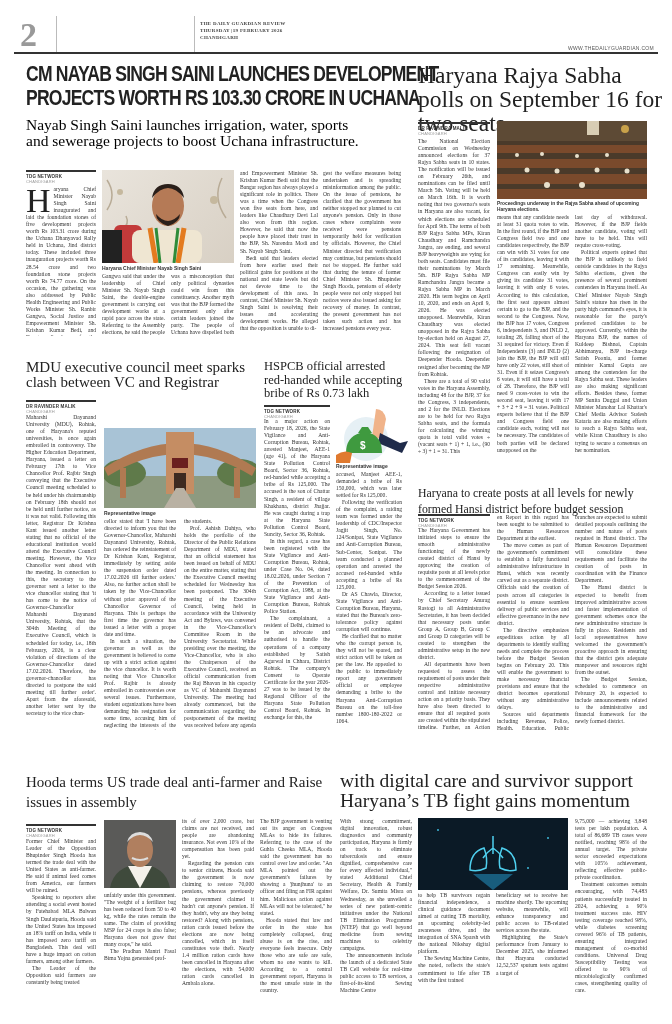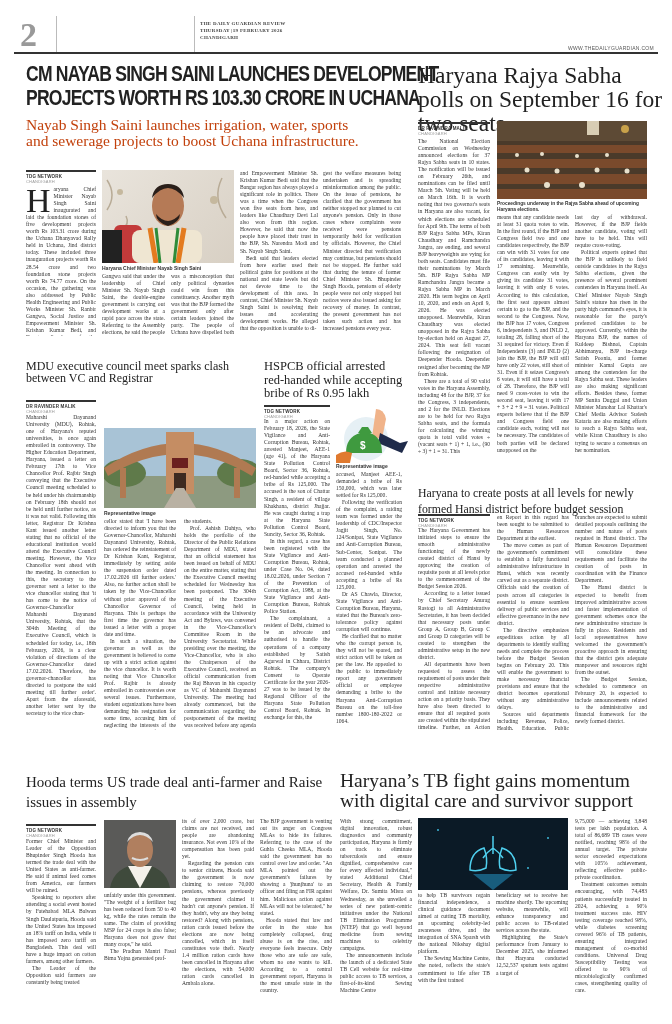--- a/index.html
+++ b/index.html
@@ -8,21 +8,21 @@
 .abs{position:absolute}
 .masthead{left:14px;top:8px;width:644px;height:46px;border-bottom:2px solid #333}
 .pg-num{left:6px;top:8px;font-family:"Liberation Serif",serif;font-size:34px;color:#999;font-weight:bold}
 .vsep1{left:42px;top:8px;width:1px;height:36px;background:#bbb}
 .section{left:50px;top:6px;font-family:"Liberation Serif",serif;font-size:40px;color:#222;letter-spacing:1px}
 .vsep2{left:180px;top:8px;width:1px;height:36px;background:#bbb}
 .meta{left:186px;top:12px;font-family:"Liberation Serif",serif;font-size:5px;line-height:7px;color:#444;font-weight:bold;letter-spacing:.3px}
 .site{right:4px;top:37px;font-family:"Liberation Sans",sans-serif;font-size:5px;color:#555;letter-spacing:.3px}
 .hl-cond{font-family:"Liberation Sans",sans-serif;font-weight:bold;color:#222;letter-spacing:-1px;transform-origin:left top}
 .hl-serif{font-family:"Liberation Serif",serif;color:#222;line-height:1.02}
-.deck{font-family:"Liberation Serif",serif;color:#c2410c;font-size:15.5px;line-height:16px}
+.deck{font-family:"Liberation Serif",serif;color:#000000;font-size:15.5px;line-height:16px}
 .byline{font-family:"Liberation Sans",sans-serif;font-size:4.5px;font-weight:bold;color:#333;border-top:2px solid #333;padding-top:2px;letter-spacing:.2px}
 .byline small{display:block;font-weight:normal;color:#999;font-size:4px}
 .col{font-family:"Liberation Serif",serif;font-size:5.6px;line-height:7.05px;color:#333;text-align:justify;overflow:hidden}
 .col p{text-indent:6px}
 .col p.first{text-indent:0}
 .dropcap{float:left;font-size:34px;line-height:27px;margin:1px 3px 0 0;font-family:"Liberation Serif",serif;color:#222}
 .cap{font-family:"Liberation Sans",sans-serif;font-size:5px;font-weight:bold;color:#333;line-height:6px}
 .photo{overflow:hidden}
 </style>
 </head>
@@ -122,21 +122,21 @@
 </div>
 <div class="abs cap" style="left:497px;top:201px;width:150px;font-size:4.8px">Proceedings underway in the Rajya Sabha ahead of upcoming Haryana elections.</div>
 <div class="abs col" style="left:497px;top:214px;width:72px;height:308px">
   <p class="first">means that any candidate needs at least 31 quota votes to win. In the first round, if the BJP and Congress field two and one candidates respectively, the BJP can win with 31 votes for one of its candidates, leaving it with 17 remaining. Meanwhile, Congress can easily win by giving its candidate 31 votes, leaving it with only 6 votes. According to this calculation, the first seat appears almost certain to go to the BJP, and the second to the Congress. Now, the BJP has 17 votes, Congress 6, independents 3, and INLD 2, totaling 28, falling short of the 31 required for victory. Even if Independents (3) and INLD (2) join the BJP, the BJP will still have only 22 votes, still short of 31. Even if it seizes Congress's 6 votes, it will still have a total of 28. Therefore, the BJP will need 9 cross-votes to win the second seat, leaving it with 17 + 3 + 2 + 9 = 31 votes. Political experts believe that if the BJP and Congress field one candidate each, voting will not be necessary. The candidates of both parties will be declared unopposed on the</p>
 </div>
 <div class="abs col" style="left:575px;top:214px;width:72px;height:308px">
   <p class="first">last day of withdrawal. However, if the BJP fields another candidate, voting will have to be held. This will require cross-voting.</p>
   <p>Political experts opined that the BJP is unlikely to field outside candidates in the Rajya Sabha elections, given the presence of several prominent contenders in Haryana itself. As Chief Minister Nayab Singh Saini's stature has risen in the party high command's eyes, it is reasonable for the party's preferred candidates to be approved. Currently, within the Haryana BJP, the names of Kuldeep Bishnoi, Captain Abhimanyu, BJP in-charge Satish Poonia, and former minister Kamal Gupta are among the contenders for the Rajya Sabha seat. These leaders are also making significant efforts. Besides these, former MP Sunita Duggal and Union Minister Manohar Lal Khattar's Chief Media Advisor Sudesh Kataria are also making efforts to reach a Rajya Sabha seat, while Kiran Chaudhary is also trying to secure a consensus on her nomination.</p>
 </div>
 
-<div class="abs hl-serif" style="left:26px;top:360px;width:240px;font-size:12px">MDU executive council meet sparks clash between VC and Registrar</div>
+<div class="abs hl-serif" style="left:26px;top:360px;width:240px;font-size:15px">MDU executive council meet sparks clash between VC and Registrar</div>
 <div class="abs byline" style="left:26px;top:400px;width:70px">
   <span>DR RAVINDER MALIK</span>
   <small>CHANDIGARH</small>
 </div>
 <div class="abs col" style="left:26px;top:414px;width:70px;height:316px">
   <p class="first">Maharshi Dayanand University (MDU), Rohtak, one of Haryana's reputed universities, is once again embroiled in controversy. The Higher Education Department, Haryana, issued a letter on February 17th to Vice Chancellor Prof. Rajbir Singh conveying that the Executive Council meeting scheduled to be held under his chairmanship on February 18th should not be held until further notice, as it was not valid. Following this letter, Registrar Dr Krishna Kant issued another letter stating that no official of the educational institution would attend the Executive Council meeting. However, the Vice Chancellor went ahead with the meeting. In connection to this, the secretary to the governor sent a letter to the vice chancellor stating that 'it has come to the notice of Governor-Chancellor Maharshi Dayanand University, Rohtak, that the 304th Meeting of the Executive Council, which is scheduled for today, i.e., 18th February, 2026, is a clear violation of directions of the Governor-Chancellor dated 17.02.2026. Therefore, the governor-chancellor has directed to postpone the said meeting till further order'. Apart from the aforesaid, another letter sent by the secretary to the vice chan-</p>
 </div>
 <div class="abs photo" style="left:104px;top:428px;width:152px;height:80px;background:#a8c3d6">
   <svg width="152" height="80" viewBox="0 0 152 80">
     <rect y="48" width="152" height="32" fill="#8d9a80"></rect>
@@ -154,21 +154,21 @@
 <div class="abs cap" style="left:104px;top:510px;width:150px">Representative image</div>
 <div class="abs col" style="left:104px;top:518px;width:72px;height:212px">
   <p class="first">cellor stated that 'I have been directed to inform you that the Governor-Chancellor, Maharshi Dayanand University, Rohtak, has ordered the reinstatement of Dr Krishan Kant, Registrar, immediately by setting aside the suspension order dated 17.02.2026 till further orders.' Also, no further action shall be taken by the Vice-Chancellor without prior approval of the Chancellor Governor of Haryana. This is perhaps the first time the governor has issued a letter with a proper date and time.</p>
   <p>In such a situation, the governor as well as the government is believed to come up with a strict action against the vice chancellor. It is worth noting that Vice Chancellor Prof. Rajbir is already embroiled in controversies over several issues. Furthermore, student organizations have been demanding his resignation for some time, accusing him of neglecting the interests of the institution as well as of</p>
 </div>
 <div class="abs col" style="left:184px;top:518px;width:72px;height:212px">
   <p class="first">the students.</p>
   <p>Prof. Ashish Dahiya, who holds the portfolio of the Director of the Public Relations Department of MDU, stated that an official statement has been issued on behalf of MDU on the entire matter, stating that the Executive Council meeting scheduled for Wednesday has been postponed. The 304th meeting of the Executive Council, being held in accordance with the University Act and Bylaws, was convened in the Vice-Chancellor's Committee Room in the University Secretariat. While presiding over the meeting, the Vice-Chancellor, who is also the Chairperson of the Executive Council, received an official communication from the Raj Bhavan in his capacity as VC of Maharshi Dayanand University. The meeting had already commenced, but the communication regarding the postponement of the meeting was received before any agenda item could be discussed.</p>
 </div>
 
-<div class="abs hl-serif" style="left:264px;top:360px;width:140px;font-size:12.5px;line-height:13.5px">HSPCB official arrested red-handed while accepting bribe of Rs 0.95 lakh</div>
+<div class="abs hl-serif" style="left:264px;top:360px;width:140px;font-size:12.5px;line-height:13.5px">HSPCB official arrested red-handed while accepting bribe of Rs 0.73 lakh</div>
 <div class="abs byline" style="left:264px;top:405px;width:66px">
   <span>TDG NETWORK</span>
   <small>CHANDIGARH</small>
 </div>
 <div class="abs col" style="left:264px;top:418px;width:66px;height:312px">
   <p class="first">In a major action on February 18, 2026, the State Vigilance and Anti-Corruption Bureau, Rohtak, arrested Manjeet, AEE-1 (age 41), of the Haryana State Pollution Control Board, Sector 36, Rohtak, red-handed while accepting a bribe of Rs 125,000. The accused is the son of Chattar Singh, a resident of village Khakhana, district Jhajjar. He was caught during a trap at the Haryana State Pollution Control Board, Suncity, Sector 36, Rohtak.</p>
   <p>In this regard, a case has been registered with the State Vigilance and Anti-Corruption Bureau, Rohtak, under Case No. 04, dated 18.02.2026, under Section 7 of the Prevention of Corruption Act, 1988, at the State Vigilance and Anti-Corruption Bureau, Rohtak Police Station.</p>
   <p>The complainant, a resident of Delhi, claimed to be an advocate and authorised to handle the operations of a company established by Satish Agarwal in Chhara, District Rohtak. The company's Consent to Operate Certificate for the year 2026-27 was to be issued by the Regional Officer of the Haryana State Pollution Control Board, Rohtak. In exchange for this, the</p>
 </div>
 <div class="abs photo" style="left:336px;top:405px;width:72px;height:58px;background:#fff">
@@ -239,22 +239,22 @@
 <div class="abs col" style="left:182px;top:818px;width:72px;height:200px">
   <p class="first">its of over 2,000 crore, but claims are not received, and people are abandoning insurance. Not even 10% of the compensation has been paid yet.</p>
   <p>Regarding the pension cuts to senior citizens, Hooda said the government is now claiming to restore 70,000 pensions, whereas previously the government claimed it hadn't cut anyone's pension. If they hadn't, why are they being restored? Along with pensions, ration cards issued before the elections are now being cancelled, which in itself constitutes vote theft. Nearly 1.4 million ration cards have been cancelled in Haryana after the elections, with 54,000 ration cards cancelled in Ambala alone.</p>
 </div>
 <div class="abs col" style="left:260px;top:818px;width:72px;height:200px">
   <p class="first">The BJP government is venting out its anger on Congress MLAs to hide its failures. Referring to the case of the Guhla Cheeka MLA, Hooda said the government has no control over law and order. "An MLA pointed out the government's failures by showing a 'jhunjhuna' to an officer and filing an FIR against him. Malicious action against MLAs will not be tolerated," he stated.</p>
   <p>Hooda stated that law and order in the state has completely collapsed, drug abuse is on the rise, and everyone feels insecure. Only those who are safe are safe, whom no one wants to kill. According to a central government report, Haryana is the most unsafe state in the country.</p>
 </div>
 
 <div class="abs hl-serif" style="left:340px;top:771px;width:330px;font-size:19.5px;line-height:20px;white-space:nowrap">
+  <div>with digital care and survivor support</div>
   <div>Haryana’s TB fight gains momentum</div>
-  <div>with digital care and survivor support</div>
 </div>
 <div class="abs col" style="left:340px;top:818px;width:72px;height:200px">
   <p class="first">With strong commitment, digital innovation, robust diagnostics and community participation, Haryana is firmly on track to eliminate tuberculosis and ensure dignified, comprehensive care for every affected individual," stated Additional Chief Secretary, Health &amp; Family Welfare, Dr. Sumita Misra on Wednesday, as she unveiled a series of new patient-centric initiatives under the National TB Elimination Programme (NTEP) that go well beyond medicine from sewing machines to celebrity campaigns.</p>
   <p>The announcements include the launch of a dedicated State TB Cell website for real-time public access to TB services, a first-of-its-kind Sewing Machine Centre</p>
 </div>
 <div class="abs photo" style="left:418px;top:818px;width:150px;height:72px;background:#0b1a26">
   <svg width="150" height="72" viewBox="0 0 150 72">
     <rect width="150" height="72" fill="#0b1a26"></rect>
     <circle cx="20" cy="12" r="1" fill="#3fb7d9"></circle>
       <circle cx="130" cy="20" r="1" fill="#3fb7d9"></circle>

